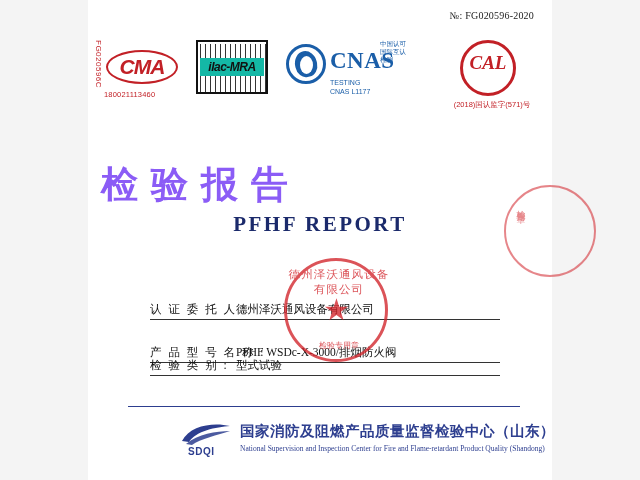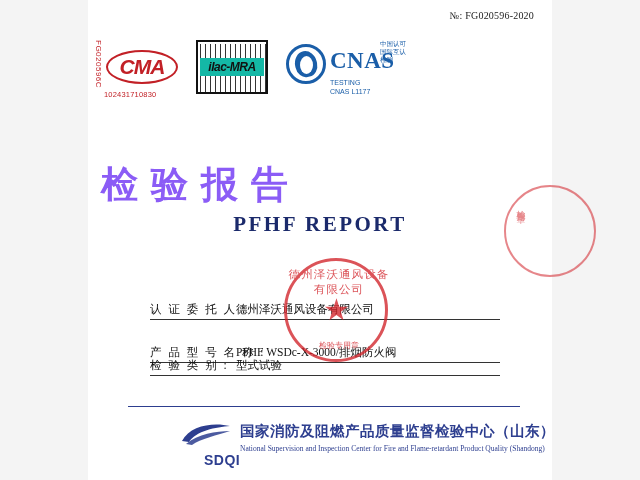--- a/index.html
+++ b/index.html
@@ -433,28 +433,27 @@
   }
   .sdqi-swoosh {
     position: absolute;
     left: 0;
     top: 2px;
     width: 52px;
     height: 24px;
   }
   .sdqi-word {
     position: absolute;
-    left: 24px;
+    left: 8px;
     top: 26px;
-    font-size: 14px;
+    font-size: 10px;
     font-weight: bold;
     color: #2d3e8f;
     font-family: "Liberation Sans", sans-serif;
     letter-spacing: 0.5px;
-    margin-top: 6px;
   }
   .footer-cn {
     position: absolute;
     left: 108px;
     top: 8px;
     font-size: 14.5px;
     font-weight: bold;
     color: #2d3e8f;
     font-family: "Liberation Serif", serif;
     letter-spacing: 0.5px;
@@ -487,41 +486,46 @@
       <span>№:</span>
       <span>FG020596-2020</span>
     </div>
 
     <div class="logo-row">
 
       <div class="cma">
         <div class="cma-vert">FG020596C</div>
         <div class="cma-ell"></div>
         <div class="cma-text">CMA</div>
-        <div class="cma-no">102431710830</div>
+        <div class="cma-no">180021113460</div>
       </div>
 
       <div class="ilac">
         <div class="ilac-box">
           <div class="ilac-hatch"></div>
         </div>
         <div class="ilac-label">ilac-MRA</div>
       </div>
 
       <div class="cnas">
         <div class="cnas-mark">
           <div class="ring"></div>
           <div class="inner"></div>
           <div class="cut"></div>
         </div>
         <div class="cnas-cn">中国认可<br>国际互认<br>检测</div>
         <div class="cnas-name">CNAS</div>
         <div class="cnas-id">TESTING<br>CNAS L1177</div>
       </div>
 
+      <div class="cal">
+        <div class="cal-ring"></div>
+        <div class="cal-text">CAL</div>
+        <div class="cal-no">(2018)国认监字(571)号</div>
+      </div>
     </div>
 
     <div class="title-cn">检验报告</div>
     <div class="title-en">PFHF REPORT</div>
 
     <div class="field" id="f1">
       <div class="lbl">认 证 委 托 人 :</div>
       <div class="val">德州泽沃通风设备有限公司</div>
       <div class="rule"></div>
     </div>

